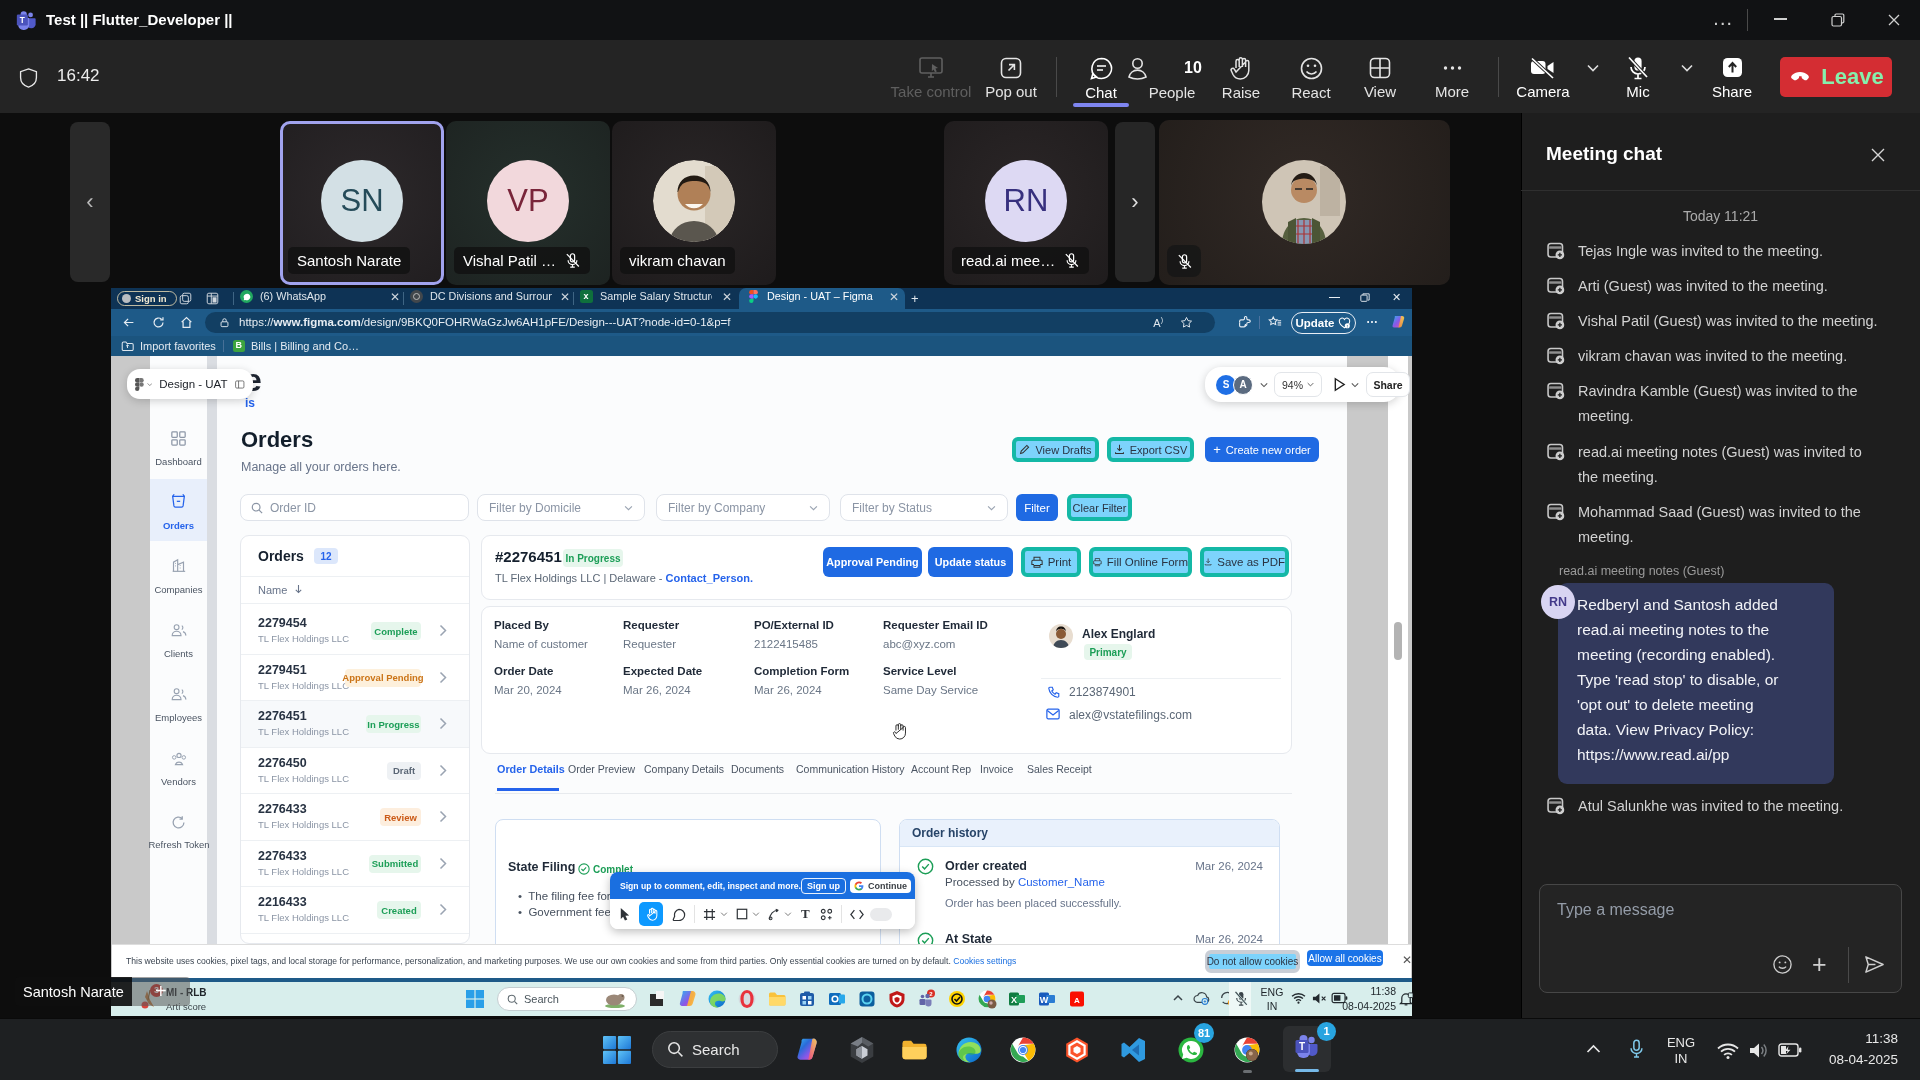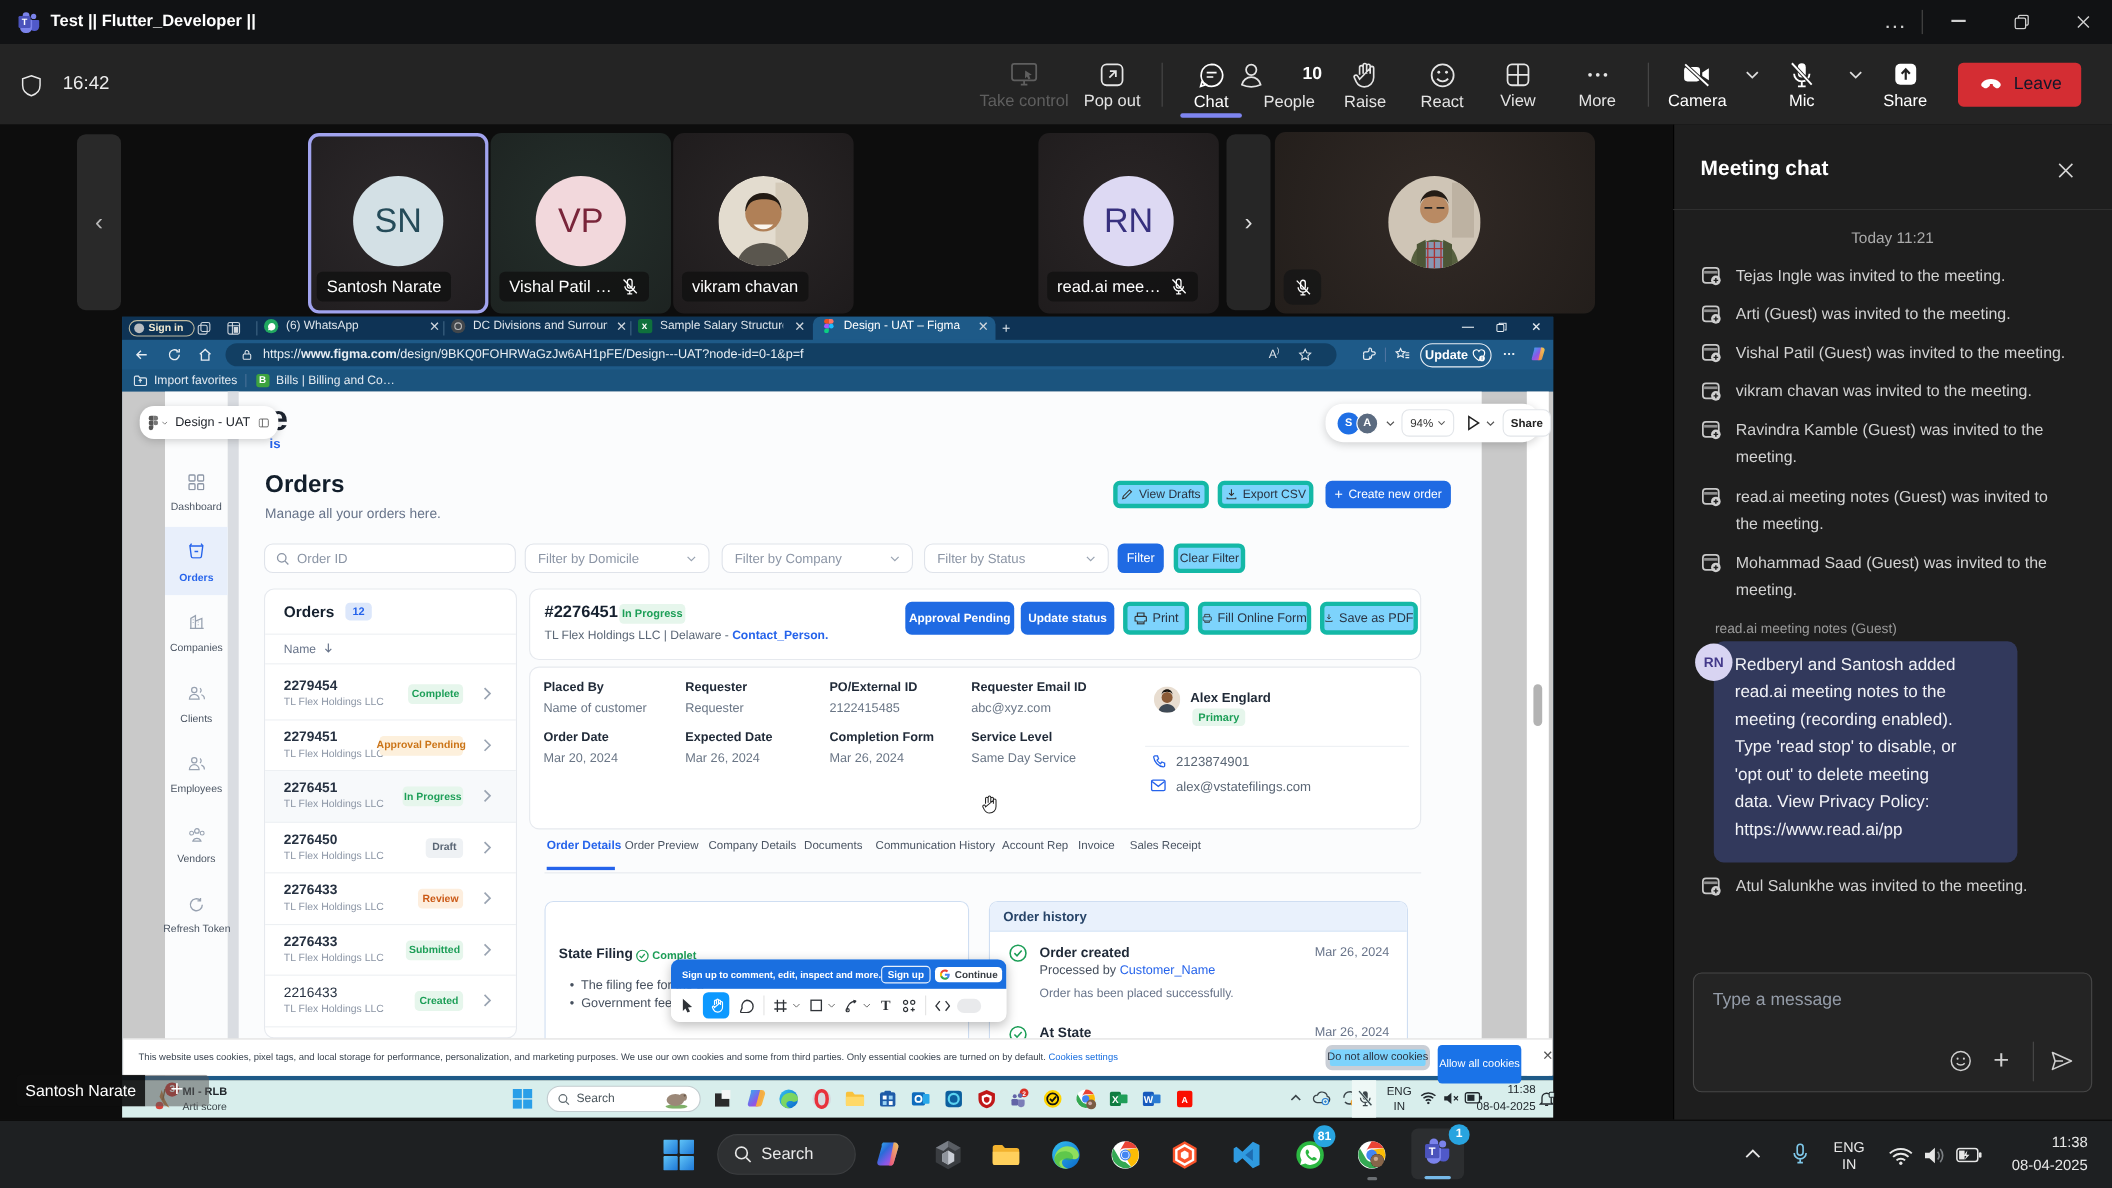--- a/index.html
+++ b/index.html
@@ -152,21 +152,21 @@
     <svg width="27" height="26" viewBox="0 0 27 26">
           <rect x="4" y="3" width="19" height="19" rx="4.5" fill="#fff"></rect>
           <path d="M13.5 17.5v-9M9.8 12l3.7-4 3.7 4" fill="none" stroke="#242424" stroke-width="2"></path>
         </svg>
     <div style="margin-top:-4px">Share</div>
   </div>
   <div class="ab" style="left:1780px;top:17px;width:112px;height:40px;background:#d42d33;z-index:12;border-radius:5px;display:flex;align-items:center;justify-content:center">
     <svg width="24" height="24" viewBox="0 0 24 24">
           <path d="M3.8 13.6c-1-1-.9-2.6.3-3.7 4.4-4 11.4-4 15.8 0 1.2 1.1 1.3 2.7.3 3.7l-1.1 1.1c-.8.8-2.1.8-3.1.1l-1.5-1.1c-.7-.5-1-1.3-.8-2.1.1-.4-2.8-.4-2.7 0 .2.8-.1 1.6-.8 2.1l-1.5 1.1c-1 .7-2.3.7-3.1-.1z" fill="#fff"></path>
         </svg>
-    <div style="color:#0f172a;font-size:16px;font-weight:400;margin-left:9px">Leave</div>
+    <div style="color:#86efac;font-size:22px;font-weight:700;margin-left:9px">Leave</div>
   </div>
 </div>
 
 <div class="ab" style="left:0;top:113px;width:1920px;height:905px;background:#0d0d0d"></div>
 <div class="ab" style="left:70px;top:122px;width:40px;height:160px;background:#292929;border-radius:8px;color:#b9b9b9;font-size:22px;display:flex;align-items:center;justify-content:center;font-family:'Liberation Sans'">‹</div>
 <div class="tile" style="left:280px;background:radial-gradient(circle at 50% 45%, #2d292b, #211e20);border:3px solid #a1a3ee">
   <div class="av" style="left:38px;top:36px;width:82px;height:82px;background:#d3e0e5;color:#254b59;font-size:31px">SN</div>
   <div class="lbl" style="left:5px;bottom:8px">Santosh Narate</div>
 </div>
 <div class="tile" style="left:446px;background:radial-gradient(circle at 50% 45%, #25302c, #1d2321)">
@@ -547,21 +547,21 @@
   </div>
   <div class="ab" style="left:130px;top:552.5px;width:228px;height:46.5px;border-bottom:1px solid #edf0f3">
     <div style="position:absolute;left:17px;top:8px;color:#273242;font-size:12.5px;font-weight:700">2276433</div>
     <div style="position:absolute;left:17px;top:25px;color:#8b95a5;font-size:9.5px">TL Flex Holdings LLC</div>
     <div class="pill" style="right:48px;top:14px;width:52px;height:18px;color:#1c9e57;background:#e6f6ec;font-weight:700;font-size:9.5px">Submitted</div>
     <svg style="position:absolute;right:22px;top:16px" width="8" height="13" viewBox="0 0 8 13">
           <path d="M1.5 1.5L6.5 6.5L1.5 11.5" fill="none" stroke="#9aa4b2" stroke-width="1.5"></path>
         </svg>
   </div>
   <div class="ab" style="left:130px;top:599.0px;width:228px;height:46.5px;border-bottom:1px solid #edf0f3">
-    <div style="position:absolute;left:17px;top:8px;color:#273242;font-size:12.5px;font-weight:400">2216433</div>
+    <div style="position:absolute;left:17px;top:8px;color:#273242;font-size:12.5px;font-weight:700">2216433</div>
     <div style="position:absolute;left:17px;top:25px;color:#8b95a5;font-size:9.5px">TL Flex Holdings LLC</div>
     <div class="pill" style="right:48px;top:14px;width:44px;height:18px;color:#1c9e57;background:#e6f6ec;font-weight:700;font-size:9.5px">Created</div>
     <svg style="position:absolute;right:22px;top:16px" width="8" height="13" viewBox="0 0 8 13">
           <path d="M1.5 1.5L6.5 6.5L1.5 11.5" fill="none" stroke="#9aa4b2" stroke-width="1.5"></path>
         </svg>
   </div>
   <div class="ab" style="left:370px;top:247px;width:811px;height:65px;background:#fff;border:1px solid #e6e9ee;border-radius:9px"></div>
   <div class="ab" style="left:384px;top:260px;color:#15202e;font-size:15px;font-weight:700">#2276451</div>
   <div class="pill" style="left:452px;top:261px;width:60px;height:18px;background:#e6f6ec;color:#1c9e57;font-weight:700;font-size:10px">In Progress</div>
   <div class="ab" style="left:384px;top:284px;color:#5b6776;font-size:11px">TL Flex Holdings LLC | Delaware - <span style="color:#2563eb;font-weight:700">Contact_Person.</span></div>
@@ -719,21 +719,21 @@
       <svg width="14" height="11" viewBox="0 0 16 12">
             <path d="M5 1L1 6l4 5M11 1l4 5-4 5" fill="none" stroke="#2f3338" stroke-width="1.4"></path>
           </svg>
       <div style="margin-left:6px;width:22px;height:13px;background:#e9eaec;border-radius:7px"></div>
     </div>
   </div>
 
   <div class="ab" style="left:1px;top:656px;width:1299px;height:34px;background:#fff;border-top:1px solid #ddd;z-index:4">
     <div style="position:absolute;left:14px;top:11px;color:#3a4450;font-size:8.6px;white-space:nowrap">This website uses cookies, pixel tags, and local storage for performance, personalization, and marketing purposes. We use our own cookies and some from third parties. Only essential cookies are turned on by default. <span style="color:#1a6fe0">Cookies settings</span></div>
     <div class="btn-o" style="left:1093px;top:5px;width:95px;height:23px;font-size:10px;border-color:#c9ced6">Do not allow cookies</div>
-    <div class="btn-b" style="left:1195px;top:5px;width:76px;height:35px;font-size:10px;background:#1a73e8;border-radius:4px">Allow all cookies</div>
+    <div class="btn-b" style="left:1195px;top:5px;width:76px;height:16px;font-size:10px;background:#1a73e8;border-radius:4px">Allow all cookies</div>
     <div style="position:absolute;left:1290px;top:8px;color:#555;font-size:12px">✕</div>
   </div>
 
   <div class="ab" style="left:0;top:690px;width:1301px;height:4px;background:#1e5a88"></div>
 </div>
 
 <div class="ab" style="left:111px;top:982px;width:1301px;height:34px;background:#d8eeec">
   <svg class="ab" style="left:355px;top:8px" width="18" height="18" viewBox="0 0 18 18">
         <rect x="0" y="0" width="8.4" height="8.4" fill="#2a9fe8"></rect>
         <rect x="9.6" y="0" width="8.4" height="8.4" fill="#2a9fe8"></rect>

